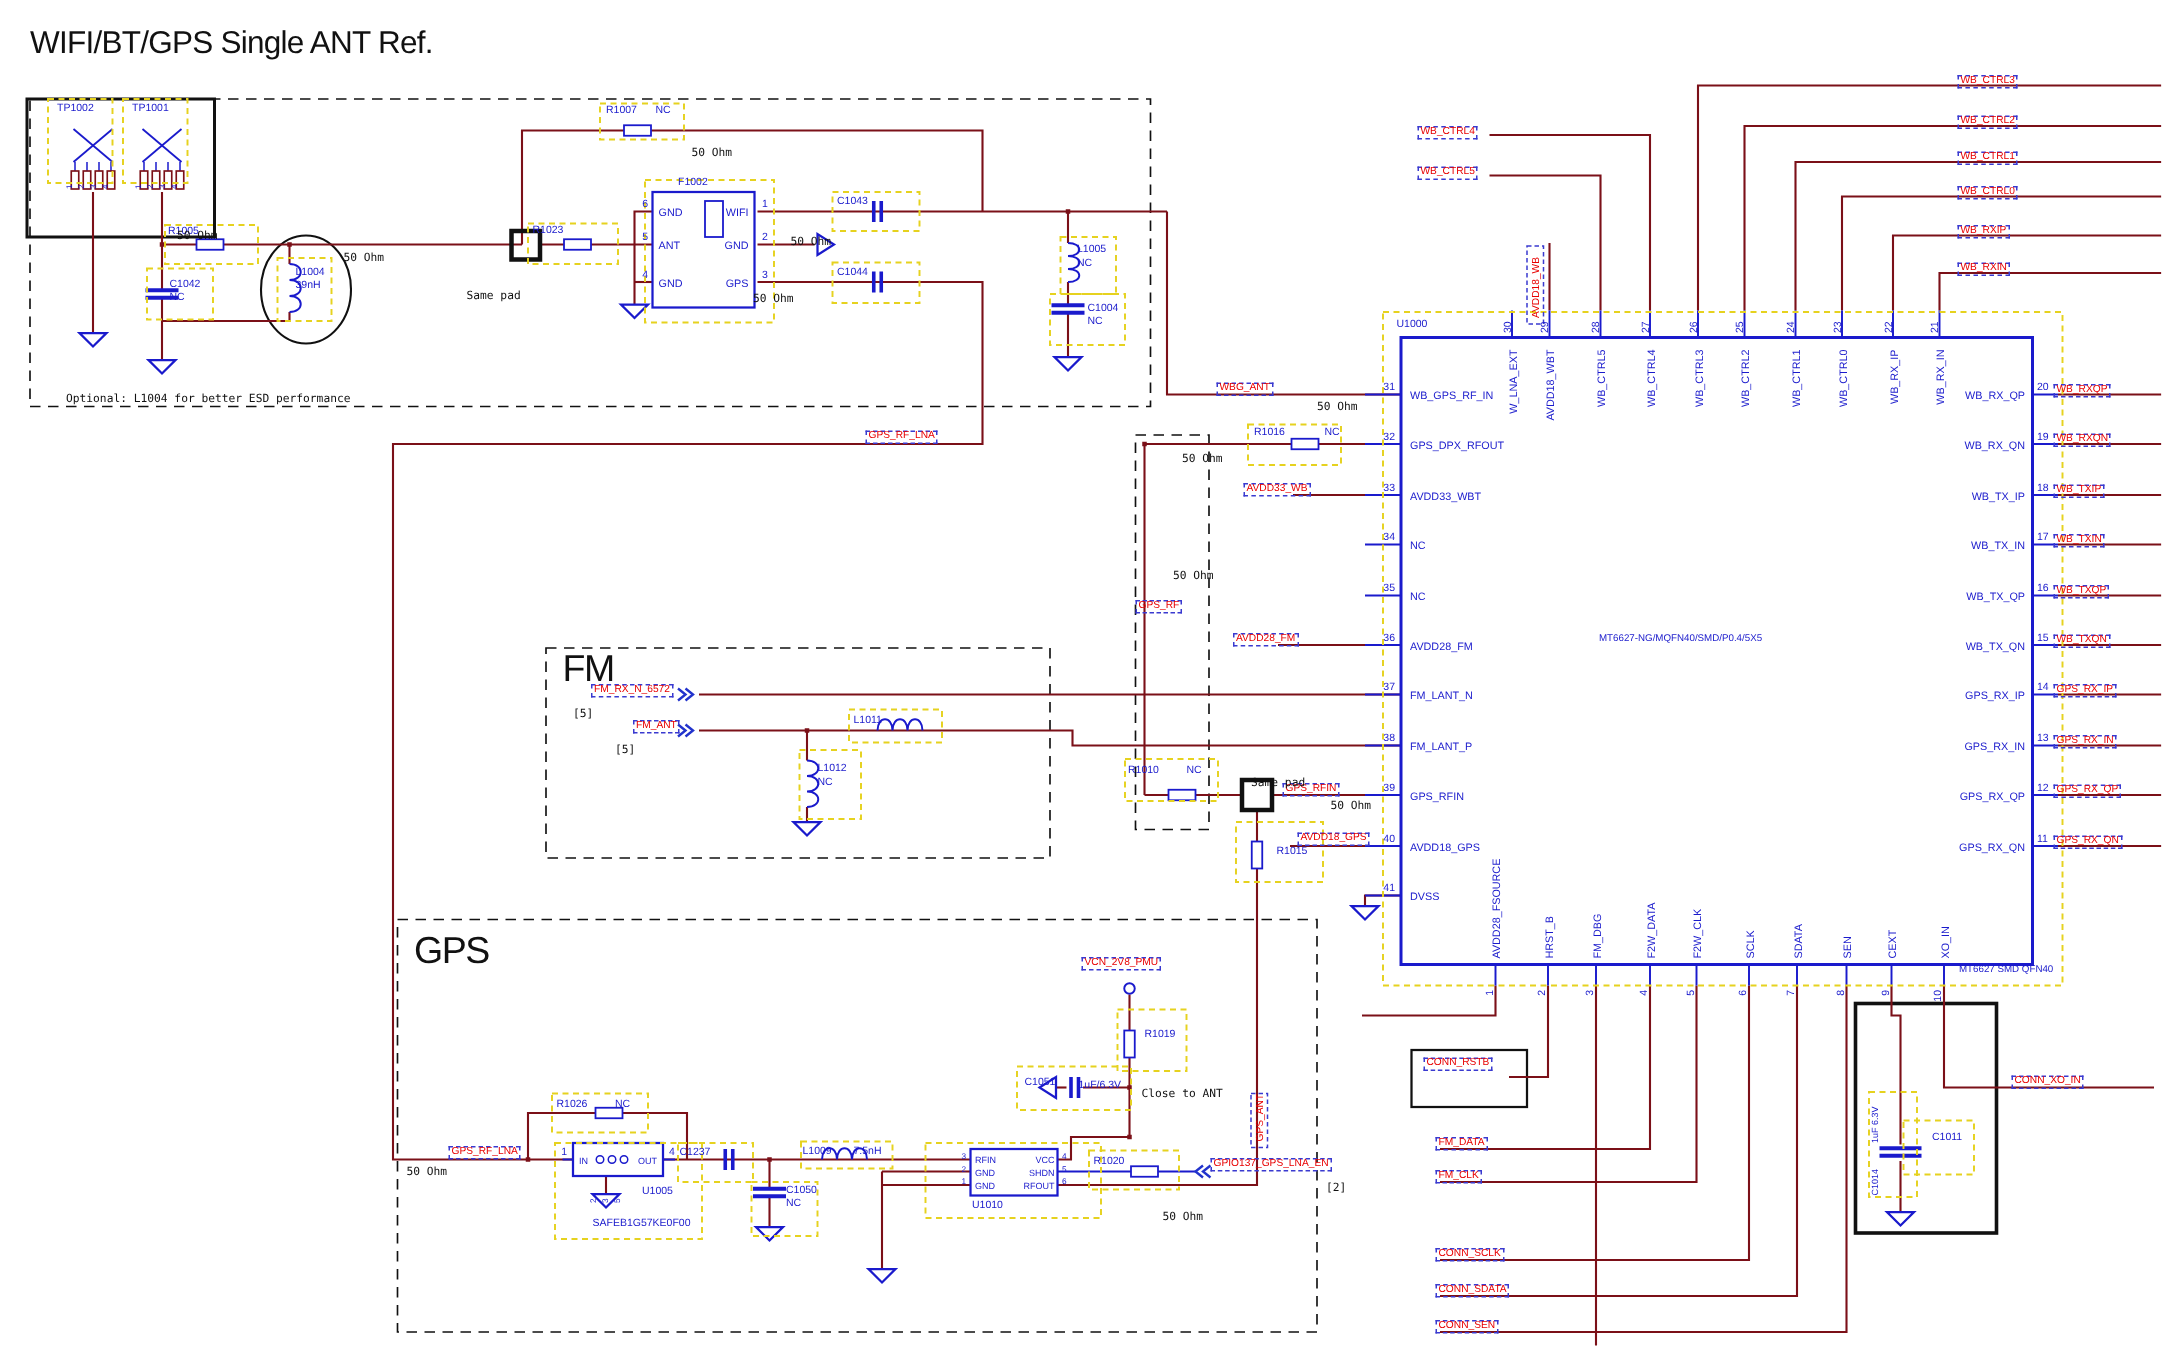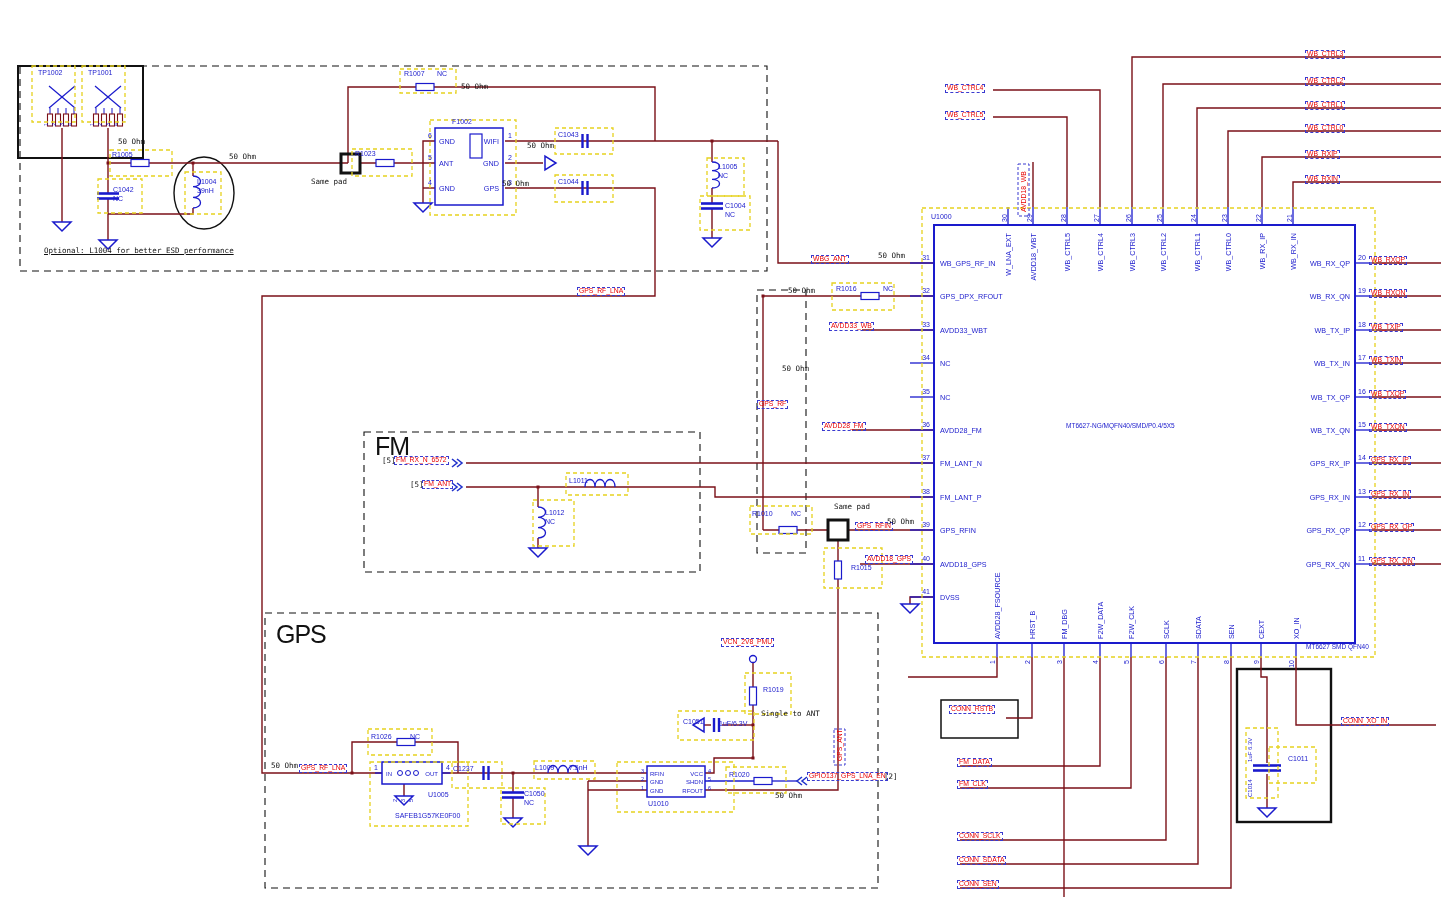--- a/index.html
+++ b/index.html
@@ -6,21 +6,21 @@
   .canvas{position:relative;width:1441px;height:898px;background:#fff;overflow:hidden;
           font-family:"Liberation Sans",sans-serif;}
   svg{position:absolute;left:0;top:0;}
   #labels{position:absolute;left:0;top:0;width:100%;height:100%;}
   .lb{position:absolute;white-space:nowrap;line-height:1;display:inline-block;}
   .ttl{font-size:21px;color:#111;letter-spacing:-0.5px;}
   .sec{font-size:25px;color:#111;letter-spacing:-1px;}
   .cl{font-size:7px;color:#1a1acc;}
   .cls{font-size:6.5px;color:#1a1acc;}
   .nl{font-size:6.8px;color:#e80000;border:1px dashed #3a3ad0;padding:0 1px;background:rgba(255,255,255,.0);}
-  .bk{font-size:7.5px;color:#111;font-family:"DejaVu Sans Mono",monospace;}
+  .bk{font-size:7.5px;color:#111;font-family:"DejaVu Sans Mono",monospace;margin-top:15px;}
   text{font-family:"Liberation Sans",sans-serif;}
   .pt{font-size:7.2px;fill:#1a1acc;}
   .pn{font-size:7px;fill:#1a1acc;}
   .ps{font-size:6px;fill:#1a1acc;}
   .tiny{font-size:5.5px;fill:#1a1acc;}
   .nlv{font-size:6.8px;fill:#e80000;}
 </style>
 </head>
 <body>
 
@@ -397,20 +397,21 @@
       <text class="tiny" x="94" y="126" text-anchor="start" transform="rotate(-90 94 126)">1</text>
       <text class="tiny" x="102" y="126" text-anchor="start" transform="rotate(-90 102 126)">2</text>
       <text class="tiny" x="110" y="126" text-anchor="start" transform="rotate(-90 110 126)">3</text>
       <text class="tiny" x="118" y="126" text-anchor="start" transform="rotate(-90 118 126)">4</text>
       <text class="nlv" x="1026" y="212" transform="rotate(-90 1026 212)">AVDD18_WB</text>
       <text class="nlv" x="842" y="761" transform="rotate(-90 842 761)">GPS_ANT</text>
       <text class="ps" x="1252" y="797" transform="rotate(-90 1252 797)">C1014</text>
       <text class="ps" x="1252" y="762" transform="rotate(-90 1252 762)">1uF 6.3V</text>
     </svg>
   <div id="labels">
+    <span class="lb ttl" style="left:20px;top:18px">WIFI/BT/GPS Single ANT Ref.</span>
     <span class="lb sec" style="left:375px;top:434px">FM</span>
     <span class="lb sec" style="left:276px;top:622px">GPS</span>
     <span class="lb cl" style="left:931px;top:213px">U1000</span>
     <span class="lb cls" style="left:1066px;top:423px">MT6627-NG/MQFN40/SMD/P0.4/5X5</span>
     <span class="lb cls" style="left:1306px;top:644px">MT6627 SMD QFN40</span>
     <span class="lb cl" style="left:428px;top:791px">U1005</span>
     <span class="lb cl" style="left:395px;top:812px">SAFEB1G57KE0F00</span>
     <span class="lb cl" style="left:648px;top:800px">U1010</span>
   <span class="lb nl" style="left: 945px; top: 84px;">WB_CTRL4</span>
       <span class="lb nl" style="left: 945px; top: 111px;">WB_CTRL5</span>
@@ -492,19 +493,19 @@
       <span class="lb bk" style="left: 527px; top: 142px;">50 Ohm</span>
       <span class="lb bk" style="left: 502px; top: 180px;">50 Ohm</span>
       <span class="lb bk" style="left: 878px; top: 252px;">50 Ohm</span>
       <span class="lb bk" style="left: 788px; top: 287px;">50 Ohm</span>
       <span class="lb bk" style="left: 782px; top: 365px;">50 Ohm</span>
       <span class="lb bk" style="left: 887px; top: 518px;">50 Ohm</span>
       <span class="lb bk" style="left: 271px; top: 762px;">50 Ohm</span>
       <span class="lb bk" style="left: 775px; top: 792px;">50 Ohm</span>
       <span class="lb bk" style="left: 311px; top: 178px;">Same pad</span>
       <span class="lb bk" style="left: 834px; top: 503px;">Same pad</span>
-      <span class="lb bk" style="left: 44px; top: 247px; text-decoration: underline;">Optional: L1004 for better ESD performance</span>
-      <span class="lb bk" style="left: 761px; top: 710px;">Single to ANT</span>
+      <span class="lb bk" style="left: 44px; top: 247px;">Optional: L1004 for better ESD performance</span>
+      <span class="lb bk" style="left: 761px; top: 710px;">Close to ANT</span>
       <span class="lb bk" style="left: 382px; top: 457px;">[5]</span>
       <span class="lb bk" style="left: 410px; top: 481px;">[5]</span>
       <span class="lb bk" style="left: 884px; top: 773px;">[2]</span>
     </div>
 </div>
 
 </body></html>

